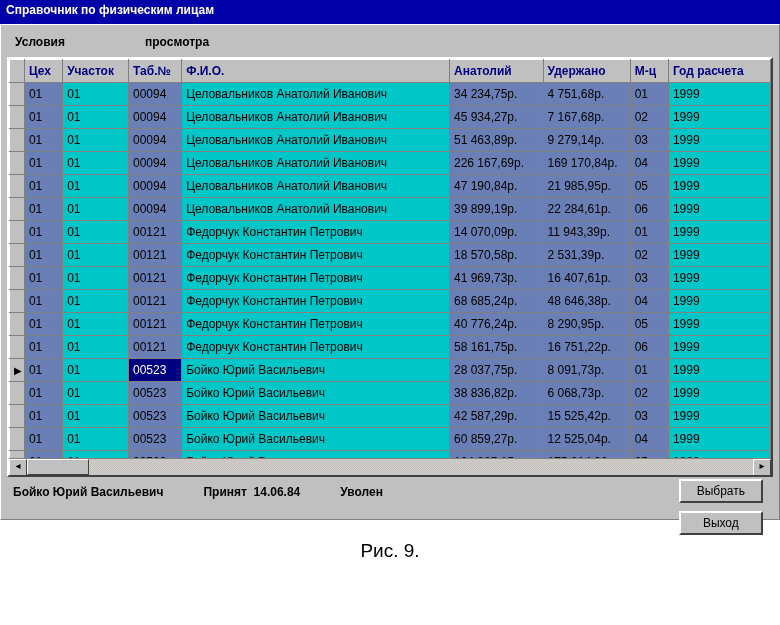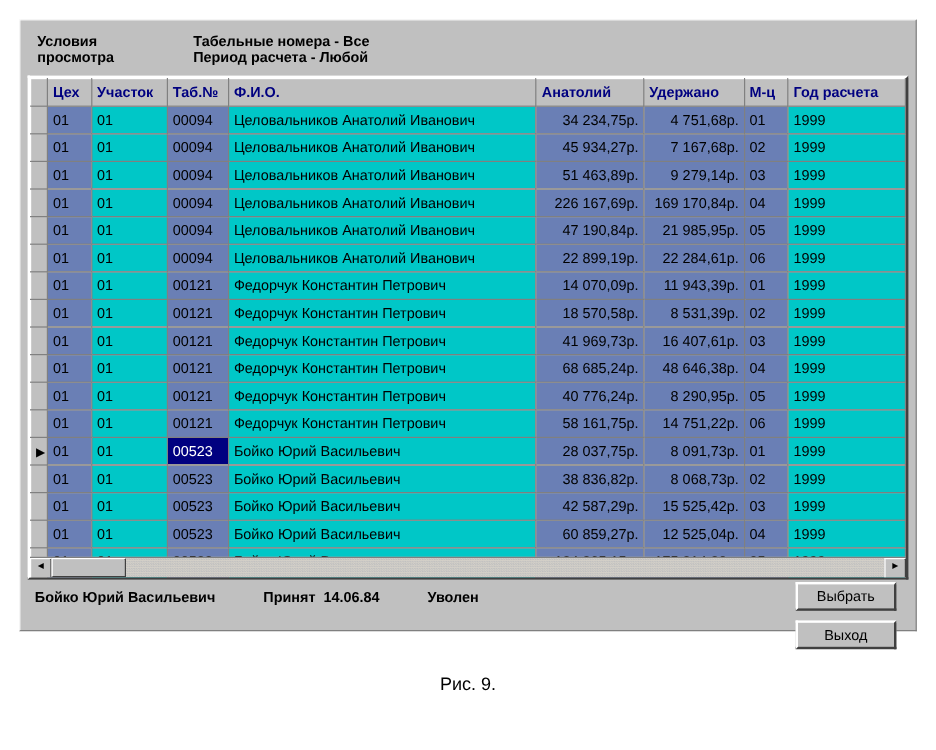--- a/index.html
+++ b/index.html
@@ -1,63 +1,62 @@
 <!DOCTYPE html>
 <html><head>
 <meta charset="utf-8">
 <style>
   html,body{margin:0;padding:0;font-family:"MS Sans Serif",Tahoma,sans-serif;font-size:12px;background:#fff;color:#000}
   .window{width:780px;height:625px;position:relative;background:#fff}
   .titlebar{height:20px;background:#0000a8;color:#fff;font-weight:bold;padding:2px 6px;font-size:12px;line-height:16px}
-  .client{background:#c0c0c0;border:1px solid #808080;border-top-color:#fff;border-left-color:#fff;margin:16px;padding:6px 6px 10px 6px}
+  .client{background:#c0c0c0;border:1px solid #808080;border-top-color:#fff;border-left-color:#fff;margin:0;padding:6px 6px 10px 6px}
   .filters{color:#000;font-weight:bold;padding:4px 4px 8px 8px;display:grid;grid-template-columns:130px 1fr;row-gap:0}
   .filters .lbl{font-weight:bold}
   .filters .val{font-weight:bold}
   .gridWrap{position:relative;border:2px solid #fff;border-right-color:#404040;border-bottom-color:#404040;height:416px;overflow:hidden;background:#c0c0c0}
   table.grid{border-collapse:collapse;width:100%;table-layout:fixed}
   table.grid th,table.grid td{border:1px solid #808080;border-top-color:#fff;border-left-color:#fff;padding:2px 4px;height:18px;white-space:nowrap;overflow:hidden;text-overflow:clip}
   table.grid th{background:#c0c0c0;color:#000080;font-weight:bold;text-align:left}
   .indicatorCol{width:14px;background:#c0c0c0}
   td.indicator{background:#c0c0c0;border:1px solid #808080;border-top-color:#fff;border-left-color:#fff;text-align:center;color:#000;padding:0}
   td.indicator.current::before{content:"\25B6";font-size:10px;color:#000}
   
   .cA{background:#6a7fb5;color:#000}
   .cB{background:#00c7c7;color:#000}
-  .num{text-align:right;padding-right:6px}
+  .num{text-align:left;padding-right:6px}
   .selCell{background:#000080;color:#fff}
   .hscroll{position:absolute;left:0;right:0;bottom:0;height:16px;background:#c0c0c0;border-top:1px solid #808080;display:flex}
   .sbBtn{width:16px;height:16px;background:#c0c0c0;border:1px solid #fff;border-right-color:#404040;border-bottom-color:#404040;font-size:10px;text-align:center;line-height:12px}
   .sbTrack{flex:1;background:repeating-conic-gradient(#c0c0c0 0 25%,#d4d0c8 0 50%) 0/2px 2px}
   .sbThumb{width:60px;height:14px;background:#c0c0c0;border:1px solid #fff;border-right-color:#404040;border-bottom-color:#404040}
   .footer{padding:8px 6px 4px 6px;color:#000;font-weight:bold;position:relative}
   .footer .row{display:flex;gap:40px;margin-bottom:6px}
   .btns{position:absolute;right:10px;top:2px;display:flex;flex-direction:column;gap:8px}
   button.win{background:#c0c0c0;border:2px solid #fff;border-right-color:#404040;border-bottom-color:#404040;padding:3px 16px;font-family:inherit;font-size:12px;min-width:66px}
-  .caption{text-align:center;padding:20px 0 10px 0;font-size:15px}
+  .caption{text-align:center;padding:20px 0 10px 0;font-size:19px}
   
   col.c0{width:14px}
   col.c1{width:36px}
   col.c2{width:62px}
   col.c3{width:50px}
   col.c4{width:252px}
   col.c5{width:88px}
   col.c6{width:82px}
   col.c7{width:36px}
   col.c8{width:96px}
 </style>
 </head>
 <body>
 
 <div class="window">
+  <div class="titlebar"><span>Справочник по физическим лицам</span></div>
   <div class="client">
     <div class="filters">
       <div class="lbl">Условия</div>
-      <div class="val">Табельные номера  -  Все</div>
       <div class="lbl">просмотра</div>
-      <div class="val">Период расчета       -  Любой</div>
     </div>
 
     <div class="gridWrap">
       <table class="grid">
         <colgroup>
           <col class="c0">
             <col class="c1">
             <col class="c2">
             <col class="c3">
             <col class="c4">
@@ -134,21 +133,21 @@
               <td class="cA num">21 985,95р.</td>
               <td class="cA">05</td>
               <td class="cB">1999</td>
             </tr>
             <tr>
               <td class="indicator"></td>
               <td class="cA">01</td>
               <td class="cB">01</td>
               <td class="cA">00094</td>
               <td class="cB">Целовальников Анатолий Иванович</td>
-              <td class="cA num">22 899,19р.</td>
+              <td class="cA num">39 899,19р.</td>
               <td class="cA num">22 284,61р.</td>
               <td class="cA">06</td>
               <td class="cB">1999</td>
             </tr>
             <tr>
               <td class="indicator"></td>
               <td class="cA">01</td>
               <td class="cB">01</td>
               <td class="cA">00121</td>
               <td class="cB">Федорчук Константин Петрович</td>
@@ -157,21 +156,21 @@
               <td class="cA">01</td>
               <td class="cB">1999</td>
             </tr>
             <tr>
               <td class="indicator"></td>
               <td class="cA">01</td>
               <td class="cB">01</td>
               <td class="cA">00121</td>
               <td class="cB">Федорчук Константин Петрович</td>
               <td class="cA num">18 570,58р.</td>
-              <td class="cA num">8 531,39р.</td>
+              <td class="cA num">2 531,39р.</td>
               <td class="cA">02</td>
               <td class="cB">1999</td>
             </tr>
             <tr>
               <td class="indicator"></td>
               <td class="cA">01</td>
               <td class="cB">01</td>
               <td class="cA">00121</td>
               <td class="cB">Федорчук Константин Петрович</td>
               <td class="cA num">41 969,73р.</td>
@@ -201,21 +200,21 @@
               <td class="cA">05</td>
               <td class="cB">1999</td>
             </tr>
             <tr>
               <td class="indicator"></td>
               <td class="cA">01</td>
               <td class="cB">01</td>
               <td class="cA">00121</td>
               <td class="cB">Федорчук Константин Петрович</td>
               <td class="cA num">58 161,75р.</td>
-              <td class="cA num">14 751,22р.</td>
+              <td class="cA num">16 751,22р.</td>
               <td class="cA">06</td>
               <td class="cB">1999</td>
             </tr>
             <tr>
               <td class="indicator current"></td>
               <td class="cA">01</td>
               <td class="cB">01</td>
               <td class="cA selCell">00523</td>
               <td class="cB">Бойко Юрий Васильевич</td>
               <td class="cA num">28 037,75р.</td>
@@ -223,21 +222,21 @@
               <td class="cA">01</td>
               <td class="cB">1999</td>
             </tr>
             <tr>
               <td class="indicator"></td>
               <td class="cA">01</td>
               <td class="cB">01</td>
               <td class="cA">00523</td>
               <td class="cB">Бойко Юрий Васильевич</td>
               <td class="cA num">38 836,82р.</td>
-              <td class="cA num">8 068,73р.</td>
+              <td class="cA num">6 068,73р.</td>
               <td class="cA">02</td>
               <td class="cB">1999</td>
             </tr>
             <tr>
               <td class="indicator"></td>
               <td class="cA">01</td>
               <td class="cB">01</td>
               <td class="cA">00523</td>
               <td class="cB">Бойко Юрий Васильевич</td>
               <td class="cA num">42 587,29р.</td>

